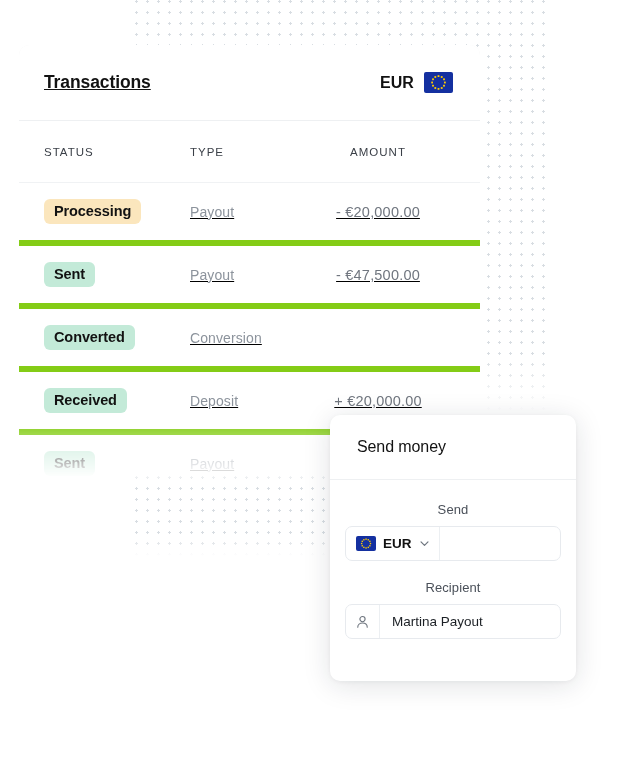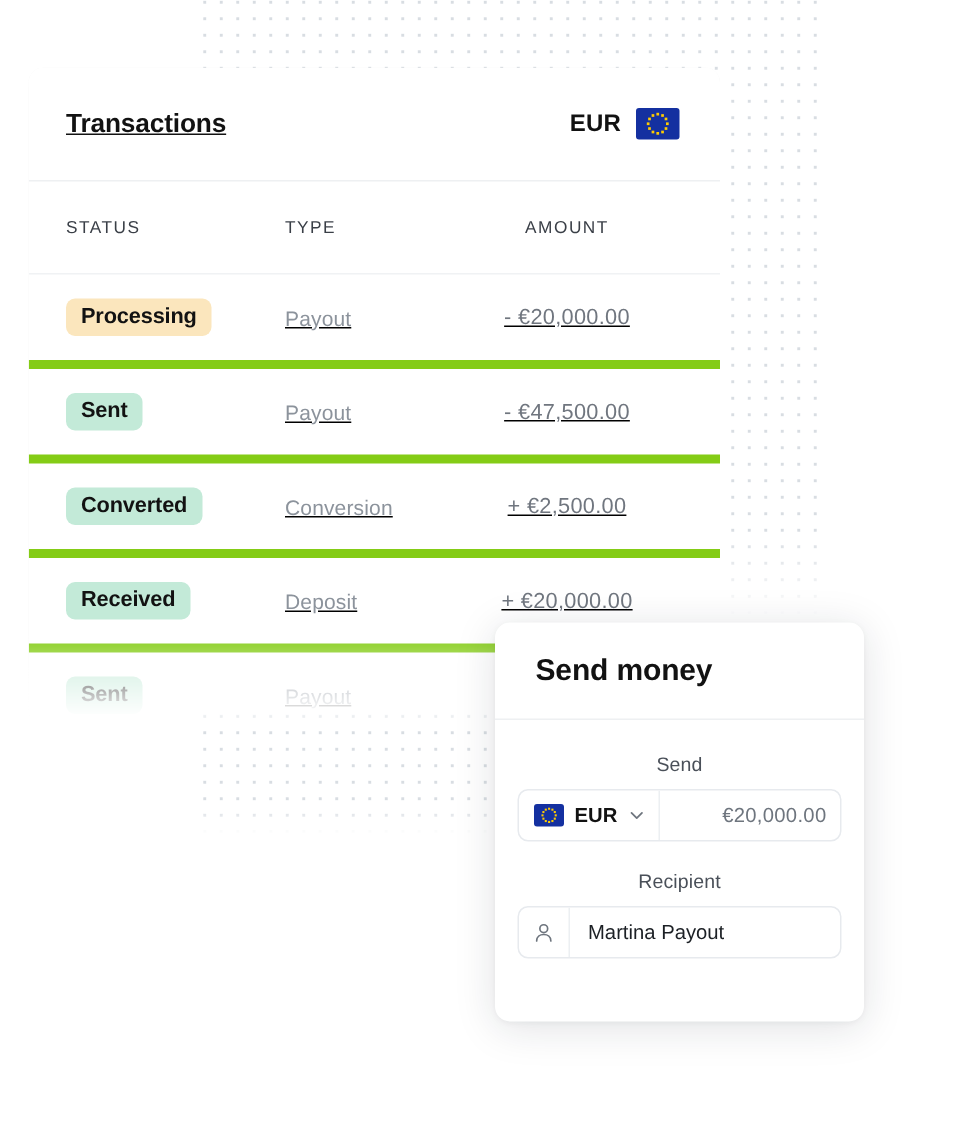--- a/index.html
+++ b/index.html
@@ -164,22 +164,22 @@
     overflow: hidden;
   }
   #send-header {
     height: 65px;
     display: flex;
     align-items: center;
     padding: 0 27px;
     border-bottom: 1px solid #eef0f2;
   }
   #send-title {
-    font-size: 20px;
-    font-weight: 700;
+    font-size: 16px;
+    font-weight: 400;
     color: #121212;
     letter-spacing: -0.1px;
   }
   #send-body { padding: 22px 15px 0; text-align: center; }
 
   .field-label {
     font-size: 13px;
     color: #4a5059;
     margin-bottom: 9px;
     letter-spacing: 0.1px;
@@ -287,21 +287,20 @@
           <div class="col-amount tx-amount">- €20,000.00</div>
         </div>
         <div class="tx-row">
           <div class="col-status"><span class="badge mint">Sent</span></div>
           <div class="col-type tx-type">Payout</div>
           <div class="col-amount tx-amount">- €47,500.00</div>
         </div>
         <div class="tx-row">
           <div class="col-status"><span class="badge mint">Converted</span></div>
           <div class="col-type tx-type">Conversion</div>
-          <div class="col-amount tx-amount">+ €2,500.00</div>
         </div>
         <div class="tx-row">
           <div class="col-status"><span class="badge mint">Received</span></div>
           <div class="col-type tx-type">Deposit</div>
           <div class="col-amount tx-amount">+ €20,000.00</div>
         </div>
         <div class="tx-row">
           <div class="col-status"><span class="badge mint">Sent</span></div>
           <div class="col-type tx-type">Payout</div>
           <div class="col-amount tx-amount"></div>
@@ -337,21 +336,20 @@
                   <rect x="8.1" y="6.4" width="2.0" height="2.0"></rect>
                   <rect x="10.4" y="4.1" width="2.0" height="2.0"></rect>
                 </g>
               </svg>
             </span>
             <span class="ccy-code">EUR</span>
             <svg class="chev" viewBox="0 0 12 12" aria-hidden="true">
               <path d="M2.2 4.3 L6 8.1 L9.8 4.3" fill="none" stroke="currentColor" stroke-width="1.3" stroke-linecap="round" stroke-linejoin="round"></path>
             </svg>
           </div>
-          <div class="value-cell">€20,000.00</div>
         </div>
       </div>
 
       <div id="recipient-block">
         <div class="field-label">Recipient</div>
         <div class="control">
           <div class="icon-cell">
             <svg width="13" height="14" viewBox="0 0 14 15" aria-hidden="true">
               <circle cx="7" cy="4.4" r="2.8" fill="none" stroke="currentColor" stroke-width="1.2"></circle>
               <path d="M1.9 13.2 C1.9 10.3 4.2 8.6 7 8.6 C9.8 8.6 12.1 10.3 12.1 13.2" fill="none" stroke="currentColor" stroke-width="1.2" stroke-linecap="round"></path>

